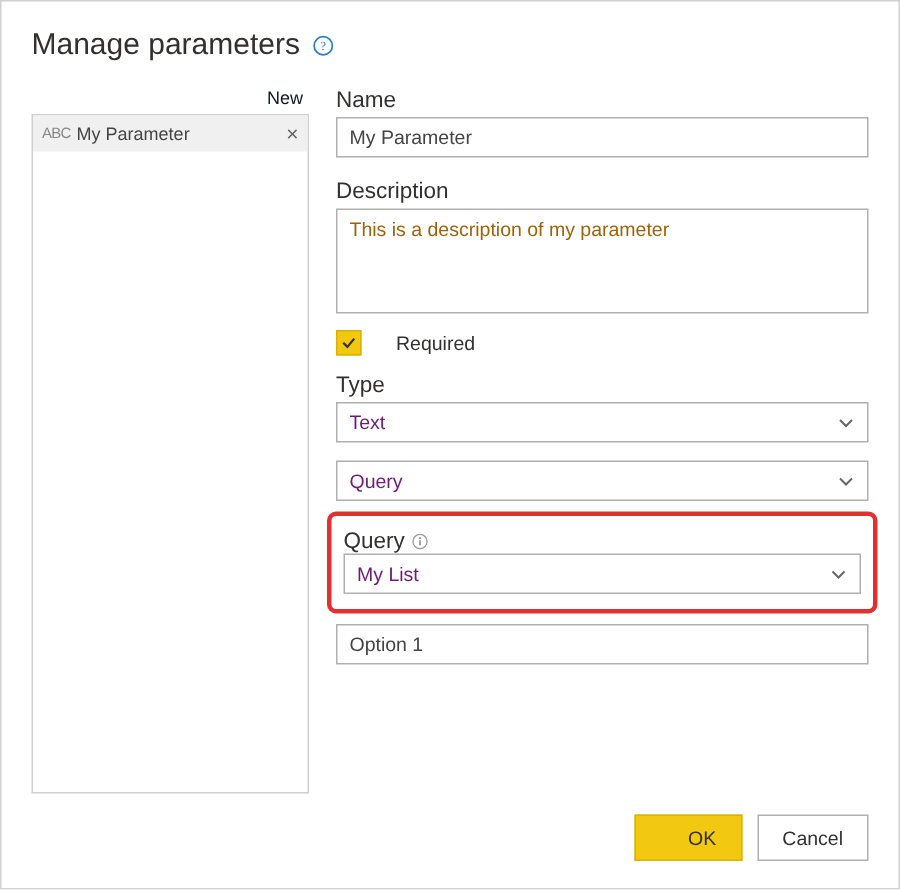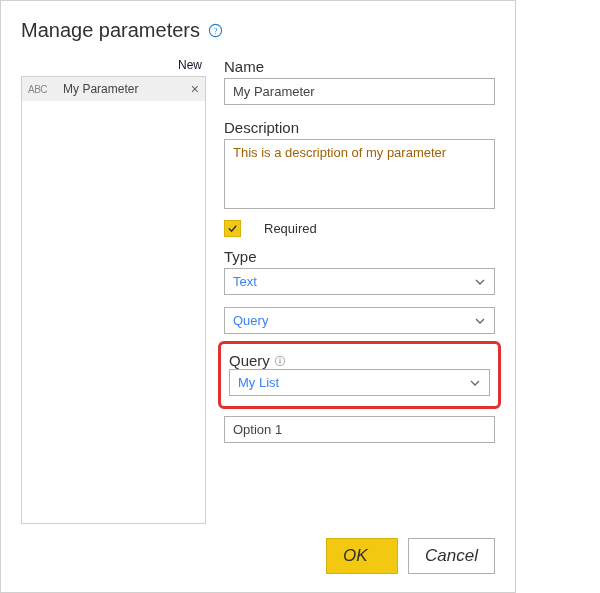--- a/index.html
+++ b/index.html
@@ -1,44 +1,44 @@
 <!DOCTYPE html>
 <html><head>
   <meta charset="utf-8">
   <style>
     * { box-sizing: border-box; margin: 0; padding: 0; }
     body { font-family: 'Segoe UI', Tahoma, sans-serif; font-size: 13px; color: #323130; background: #fff; }
-    .dialog { width: 516px; height: 593px; border: 1px solid #d0d0d0; padding: 18px 20px 18px 20px; display: flex; flex-direction: column; }
+    .dialog { width: 600px; height: 593px; border: 1px solid #d0d0d0; padding: 18px 20px 18px 20px; display: flex; flex-direction: column; }
     .title-row { display: flex; align-items: center; gap: 8px; margin-bottom: 14px; }
     .title { font-size: 20px; font-weight: 400; color: #323130; }
     .help-icon svg { display: block; }
     .body { display: flex; flex: 1; gap: 18px; min-height: 0; }
     .sidebar { width: 185px; display: flex; flex-direction: column; }
     .new-link { text-align: right; color: #0f172a; font-size: 12px; padding: 2px 4px 4px 0; cursor: pointer; }
     .param-list { flex: 1; border: 1px solid #d0d0d0; background: #fff; }
-    .param-item { display: flex; align-items: center; padding: 5px 6px; background: #f0f0f0; gap: 16px; font-size: 12px; }
+    .param-item { display: flex; align-items: center; padding: 5px 6px; background: #f0f0f0; gap: 4px; font-size: 12px; }
     .param-item .abc { font-size: 10px; color: #888; letter-spacing: -0.5px; }
     .param-item .lbl { flex: 1; color: #444; }
     .param-item .close { color: #666; font-size: 14px; cursor: pointer; line-height: 1; }
     .form { flex: 1; display: flex; flex-direction: column; gap: 3px; }
     .fld-label { font-size: 15px; color: #323130; margin-top: 2px; }
     .fld-label.with-info { display: flex; align-items: center; gap: 4px; }
     .text-input { width: 100%; padding: 5px 8px; border: 1px solid #b0b0b0; font-family: inherit; font-size: 13px; color: #444; }
     .textarea { width: 100%; height: 70px; padding: 5px 8px; border: 1px solid #b0b0b0; font-family: inherit; font-size: 13px; color: #a16207; resize: none; }
     .checkbox-row { display: flex; align-items: center; gap: 23px; margin: 8px 0 6px 0; }
     .chk { width: 17px; height: 17px; background: #F2C811; border: 1px solid #d8b20a; display: flex; align-items: center; justify-content: center; cursor: pointer; }
     .chk svg { display: block; }
     .select { width: 100%; position: relative; }
-    .select-box { width: 100%; padding: 5px 28px 5px 8px; border: 1px solid #b0b0b0; font-family: inherit; font-size: 13px; color: #3b82f6; background: #fff; cursor: pointer; position: relative; }
+    .select-box { width: 100%; padding: 5px 28px 5px 8px; border: 1px solid #b0b0b0; font-family: inherit; font-size: 13px; color: #701a75; background: #fff; cursor: pointer; position: relative; }
     .select-box .chev { position: absolute; right: 8px; top: 50%; transform: translateY(-50%); }
     .select-box .chev svg { display:block; }
     .spacer-sm { height: 6px; }
     .highlight-group { border: 3px solid #e03030; border-radius: 6px; padding: 6px 8px 10px 8px; margin: 4px -6px 4px -6px; }
     .footer { display: flex; justify-content: flex-end; gap: 10px; margin-top: 14px; }
-    .btn { min-width: 72px; padding: 7px 16px; font-size: 17px; border: 1px solid #b0b0b0; background: #fff; text-align: left; cursor: pointer; font-style: italic; }
+    .btn { min-width: 72px; padding: 7px 16px; font-size: 13px; border: 1px solid #b0b0b0; background: #fff; text-align: right; cursor: pointer; }
     .btn.primary { background: #F2C811; border-color: #d8b20a; }
     .info-icon-sm svg { display:block; }
   </style>
 </head>
 <body>
 
 <div class="dialog">
 
   <div class="title-row">
     <div class="title">Manage parameters</div>

